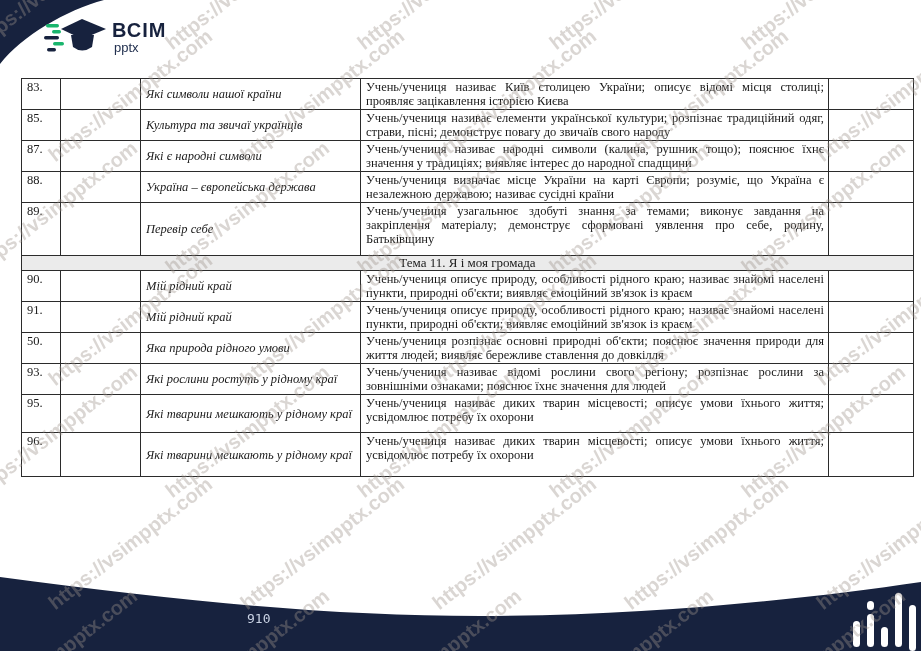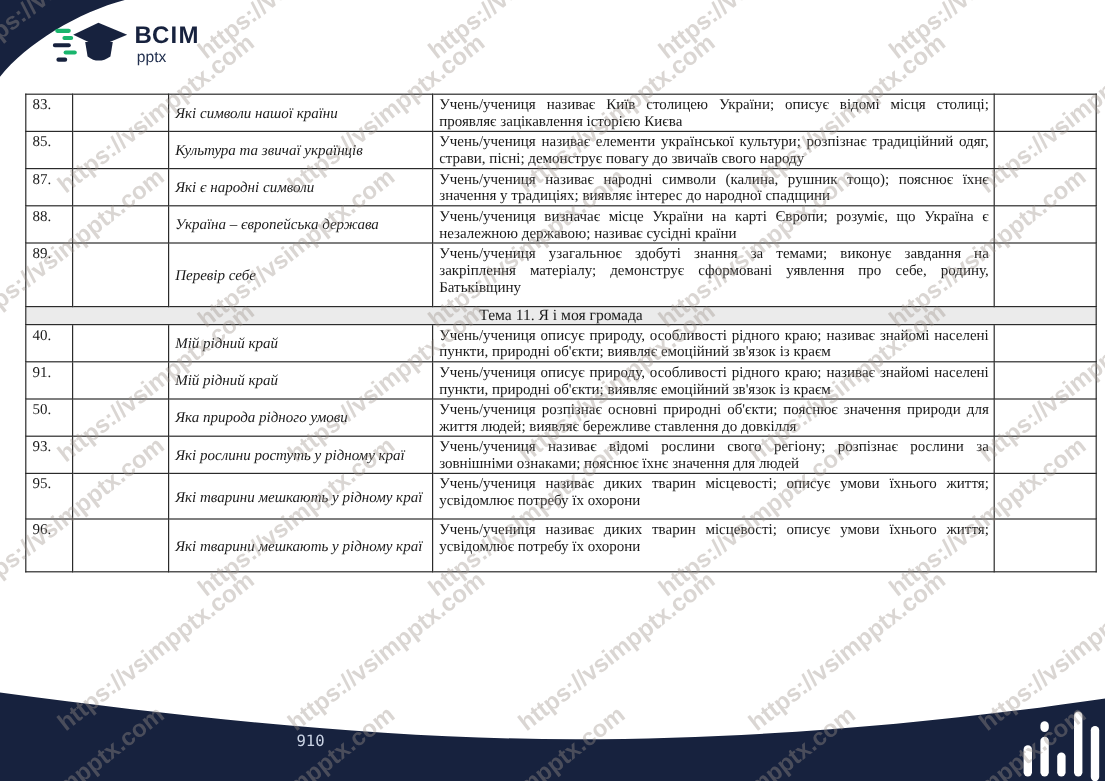--- a/index.html
+++ b/index.html
@@ -112,21 +112,21 @@
         <td class="c-num">89.</td>
         <td class="c-date"></td>
         <td class="c-topic">Перевір себе</td>
         <td class="c-desc">Учень/учениця узагальнює здобуті знання за темами; виконує завдання на закріплення матеріалу; демонструє сформовані уявлення про себе, родину, Батьківщину</td>
         <td class="c-end"></td>
       </tr>
       <tr class="h15 section">
         <td colspan="5">Тема 11.  Я і моя громада</td>
       </tr>
       <tr class="h30">
-        <td class="c-num">40.</td>
+        <td class="c-num">90.</td>
         <td class="c-date"></td>
         <td class="c-topic">Мій рідний край</td>
         <td class="c-desc">Учень/учениця описує природу, особливості рідного краю; називає знайомі населені пункти, природні об'єкти; виявляє емоційний зв'язок із краєм</td>
         <td class="c-end"></td>
       </tr>
       <tr class="h30">
         <td class="c-num">91.</td>
         <td class="c-date"></td>
         <td class="c-topic">Мій рідний край</td>
         <td class="c-desc">Учень/учениця описує природу, особливості рідного краю; називає знайомі населені пункти, природні об'єкти; виявляє емоційний зв'язок із краєм</td>

